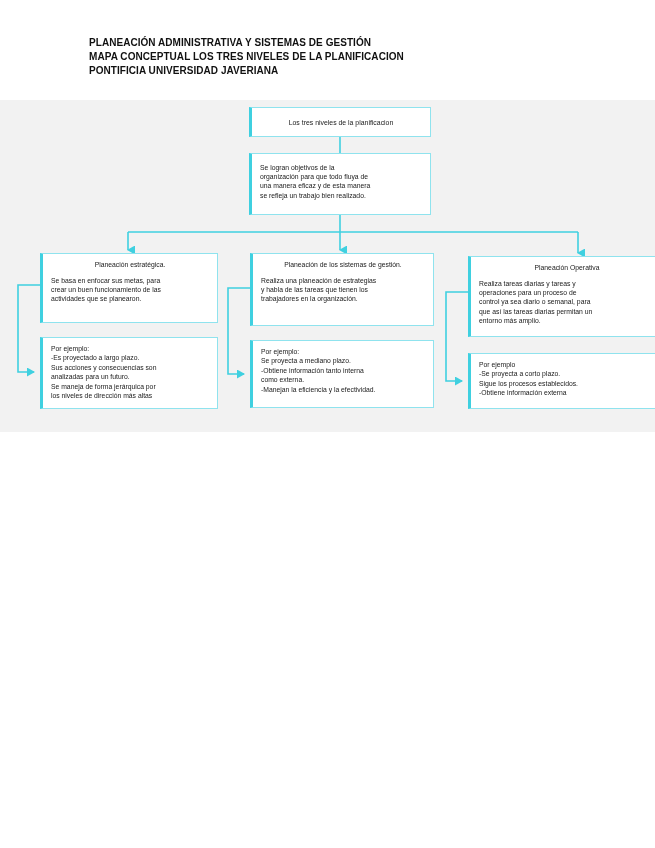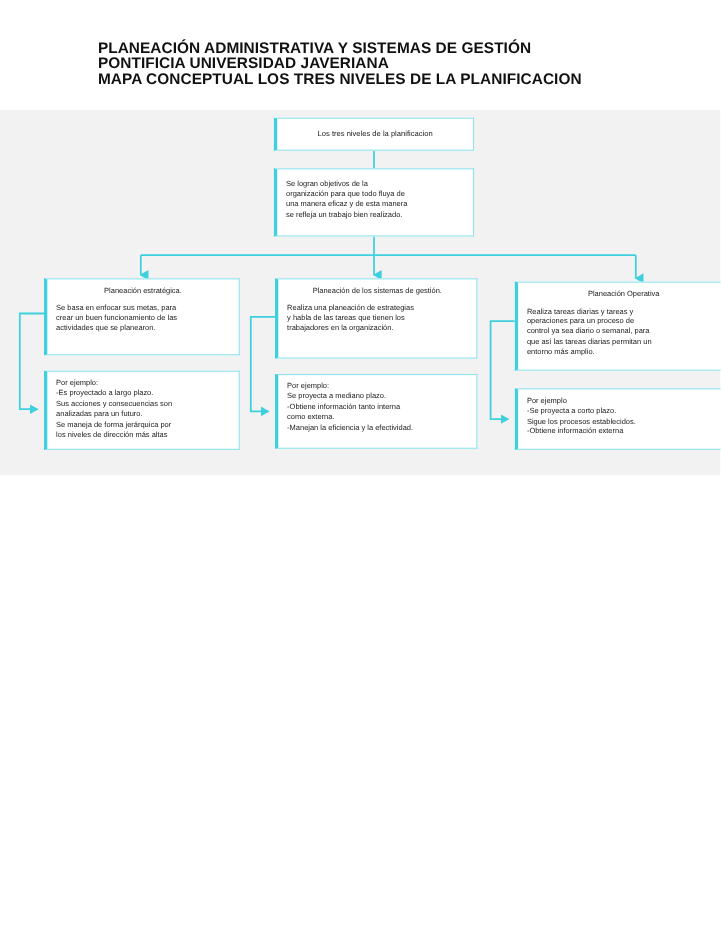--- a/index.html
+++ b/index.html
@@ -16,21 +16,21 @@
   }
 
   
   .title-block {
     position: absolute;
     left: 89px;
     top: 36px;
     width: 520px;
   }
   .title-line {
-    font-size: 14px;
+    font-size: 10px;
     font-weight: bold;
     color: #111111;
     line-height: 14px;
     letter-spacing: 0.05px;
     white-space: nowrap;
   }
 
   
   .canvas {
     position: absolute;
@@ -109,22 +109,22 @@
     width: 655px;
     height: 848px;
     pointer-events: none;
   }
 </style>
 </head>
 <body>
 
 <div class="title-block">
   <div class="title-line">PLANEACIÓN ADMINISTRATIVA Y SISTEMAS DE GESTIÓN</div>
+  <div class="title-line">MAPA CONCEPTUAL LOS TRES NIVELES DE LA PLANIFICACION</div>
   <div class="title-line">PONTIFICIA UNIVERSIDAD JAVERIANA</div>
-  <div class="title-line">MAPA CONCEPTUAL LOS TRES NIVELES DE LA PLANIFICACION</div>
 </div>
 
 <div class="canvas"></div>
 
 <svg class="connectors" viewBox="0 0 655 848" xmlns="http://www.w3.org/2000/svg">
   <defs>
     <marker id="arrowdown" markerWidth="9" markerHeight="8" refX="4.5" refY="7" orient="auto" markerUnits="userSpaceOnUse">
       <path d="M0,0 L9,0 L4.5,8 Z" fill="#3fd0e0"></path>
     </marker>
     <marker id="arrowright" markerWidth="8" markerHeight="9" refX="7" refY="4.5" orient="auto" markerUnits="userSpaceOnUse">

